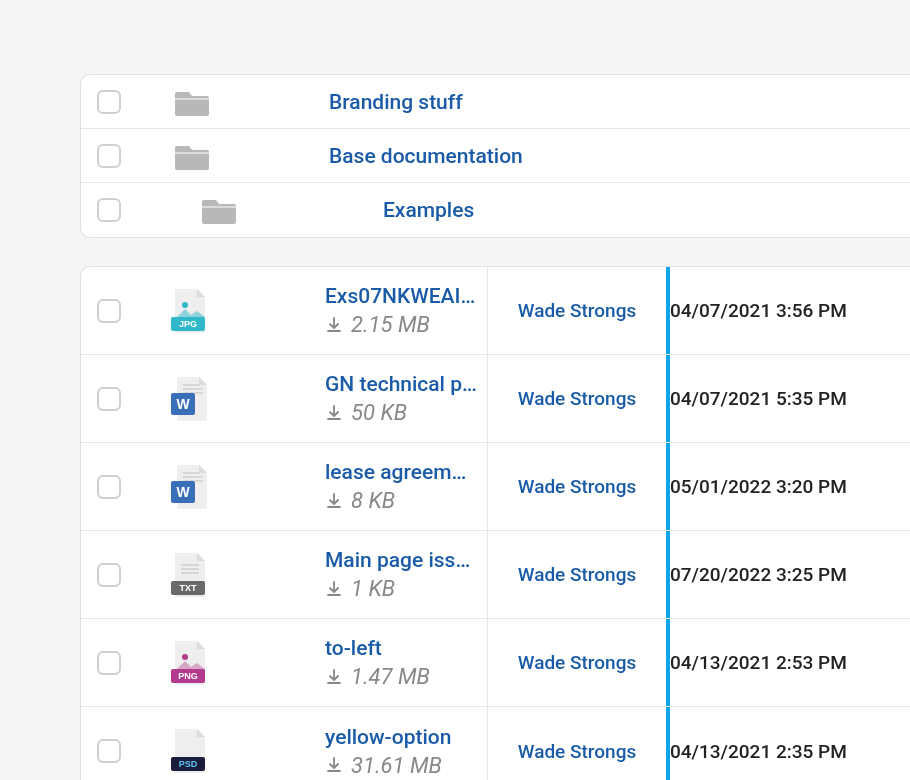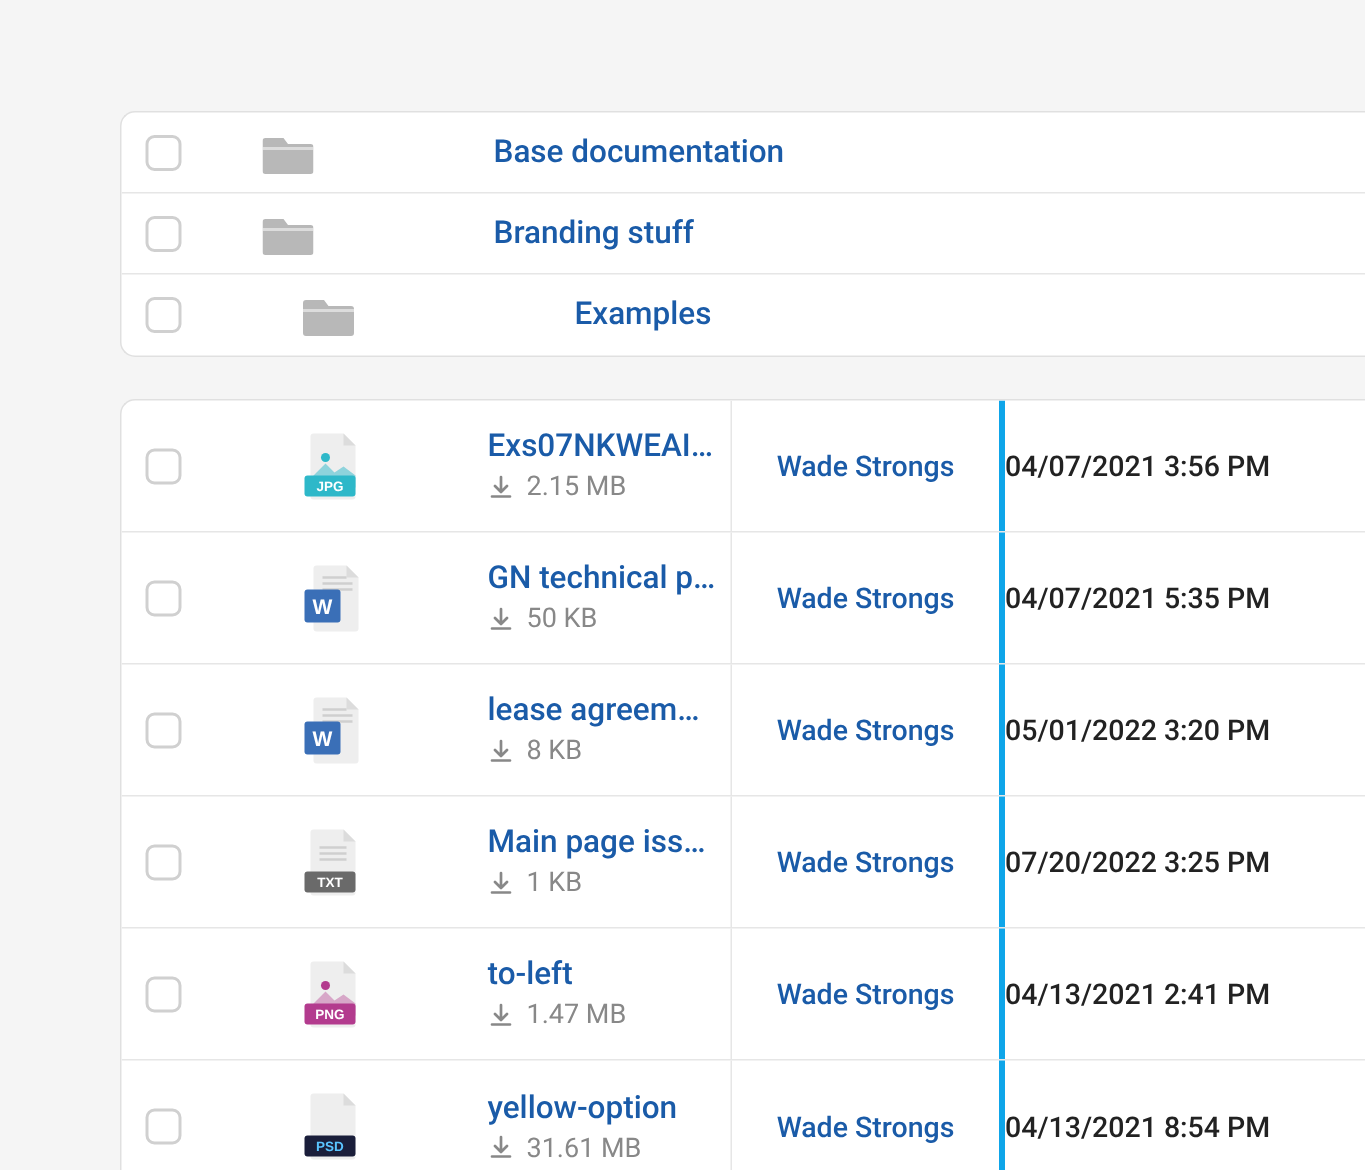--- a/index.html
+++ b/index.html
@@ -62,21 +62,21 @@
     display: flex;
     align-items: stretch;
     min-height: 88px;
     border-bottom: 1px solid #e6e6e6;
   }
   .file-row:last-child { border-bottom: none; }
   .file-icon-cell {
     width: 108px;
     display: flex;
     align-items: center;
-    justify-content: flex-end;
+    justify-content: center;
     flex-shrink: 0;
   }
   .file-detail-cell {
     flex: 1;
     padding: 16px 10px 16px 80px;
     display: flex;
     flex-direction: column;
     justify-content: center;
     gap: 4px;
     border-right: 1px solid #e6e6e6;
@@ -88,21 +88,22 @@
     font-weight: 500;
     white-space: nowrap;
     overflow: hidden;
     text-overflow: ellipsis;
   }
   .file-size-row {
     display: flex;
     align-items: center;
     gap: 8px;
     color: #888;
-    font-size: 18px;
+    font-size: 22px;
+    font-style: italic;
   }
   .owner-cell {
     width: 182px;
     display: flex;
     align-items: center;
     justify-content: center;
     border-right: 4px solid #0ea5e9;
     flex-shrink: 0;
   }
   .owner-name {
@@ -134,33 +135,33 @@
   <div class="folder-row">
     <div class="checkbox-cell">
       <div class="checkbox"></div>
     </div>
     <div class="folder-icon-cell">
       <svg width="34" height="28" viewBox="0 0 34 28">
         <path d="M2 4 h12 l3 4 h15 a2 2 0 0 1 2 2 v16 a2 2 0 0 1 -2 2 h-30 a2 2 0 0 1 -2 -2 v-20 a2 2 0 0 1 2 -2 z" fill="#b8b8b8"></path>
         <rect x="0" y="10" width="34" height="2" fill="#ffffff" opacity="0.5"></rect>
       </svg>
     </div>
-    <div class="folder-name">Base documentation</div>
+    <div class="folder-name">Branding stuff</div>
   </div>
   <div class="folder-row">
     <div class="checkbox-cell">
       <div class="checkbox"></div>
     </div>
     <div class="folder-icon-cell">
       <svg width="34" height="28" viewBox="0 0 34 28">
         <path d="M2 4 h12 l3 4 h15 a2 2 0 0 1 2 2 v16 a2 2 0 0 1 -2 2 h-30 a2 2 0 0 1 -2 -2 v-20 a2 2 0 0 1 2 -2 z" fill="#b8b8b8"></path>
         <rect x="0" y="10" width="34" height="2" fill="#ffffff" opacity="0.5"></rect>
       </svg>
     </div>
-    <div class="folder-name">Branding stuff</div>
+    <div class="folder-name">Base documentation</div>
   </div>
   <div class="folder-row">
     <div class="checkbox-cell">
       <div class="checkbox"></div>
     </div>
     <div class="folder-icon-cell">
       <svg width="34" height="28" viewBox="0 0 34 28">
         <path d="M2 4 h12 l3 4 h15 a2 2 0 0 1 2 2 v16 a2 2 0 0 1 -2 2 h-30 a2 2 0 0 1 -2 -2 v-20 a2 2 0 0 1 2 -2 z" fill="#b8b8b8"></path>
         <rect x="0" y="10" width="34" height="2" fill="#ffffff" opacity="0.5"></rect>
       </svg>
@@ -318,21 +319,21 @@
         <svg class="download-icon" viewBox="0 0 18 18">
           <path d="M9 2 v9 M5 8 l4 4 l4 -4 M3 15 h12" stroke="#888" stroke-width="1.8" fill="none" stroke-linecap="round" stroke-linejoin="round"></path>
         </svg>
         <span>1.47 MB</span>
       </div>
     </div>
     <div class="owner-cell">
       <span class="owner-name">Wade Strongs</span>
     </div>
     <div class="date-cell">
-      <span class="date-text">04/13/2021 2:41 PM</span>
+      <span class="date-text">04/13/2021 2:53 PM</span>
     </div>
   </div>
 
   <div class="file-row">
     <div class="checkbox-cell">
       <div class="checkbox"></div>
     </div>
     <div class="file-icon-cell">
       <svg width="44" height="48" viewBox="0 0 44 48">
         <path d="M8 2 h20 l8 8 v34 a2 2 0 0 1 -2 2 h-26 a2 2 0 0 1 -2 -2 v-40 a2 2 0 0 1 2 -2 z" fill="#eeeeee"></path>
@@ -347,17 +348,17 @@
         <svg class="download-icon" viewBox="0 0 18 18">
           <path d="M9 2 v9 M5 8 l4 4 l4 -4 M3 15 h12" stroke="#888" stroke-width="1.8" fill="none" stroke-linecap="round" stroke-linejoin="round"></path>
         </svg>
         <span>31.61 MB</span>
       </div>
     </div>
     <div class="owner-cell">
       <span class="owner-name">Wade Strongs</span>
     </div>
     <div class="date-cell">
-      <span class="date-text">04/13/2021 8:54 PM</span>
+      <span class="date-text">04/13/2021 2:35 PM</span>
     </div>
   </div>
 
 </div>
 
 </body></html>

